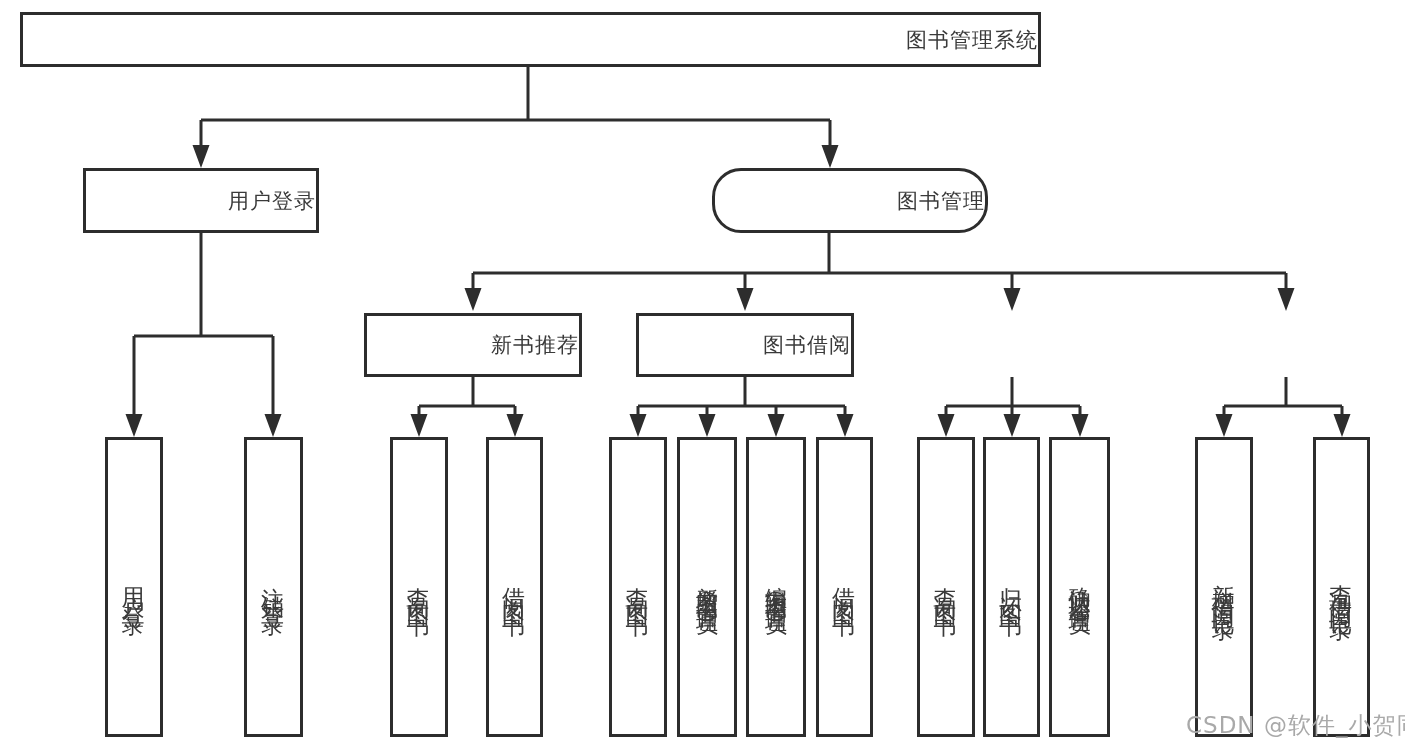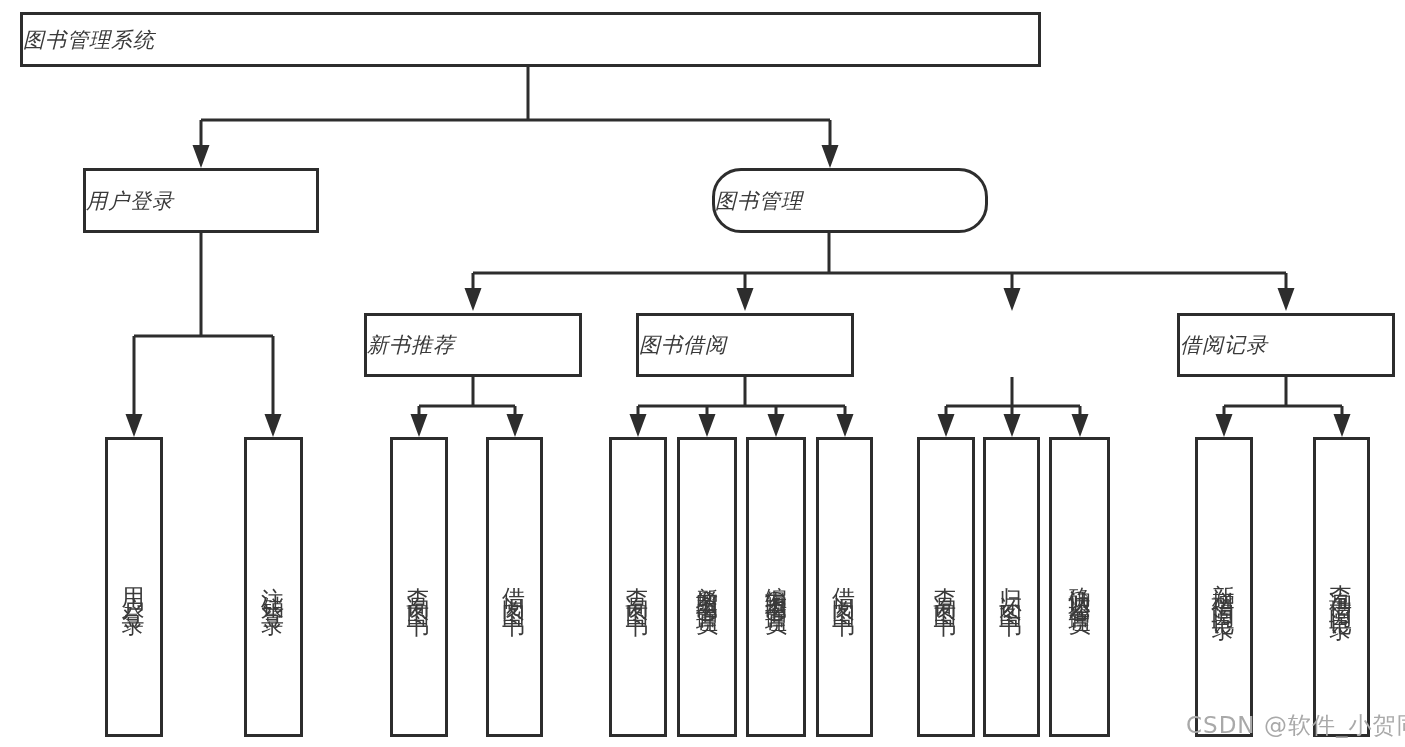--- a/index.html
+++ b/index.html
@@ -16,26 +16,25 @@
     left: 0; top: 0;
     width: 1405px; height: 747px;
   }
   .hbox {
     position: absolute;
     box-sizing: border-box;
     border: 3px solid var(--line, #2d2d2d);
     background: #ffffff;
     display: flex;
     align-items: center;
-    justify-content: flex-start;
+    justify-content: flex-end;
     color: var(--text, #3a3a3a);
     font-size: 21px;
     letter-spacing: 1px;
     white-space: nowrap;
-    font-style: italic;
   }
   .vbox {
     position: absolute;
     box-sizing: border-box;
     border: 3px solid var(--line, #2d2d2d);
     background: #ffffff;
     display: flex;
     align-items: center;
     justify-content: center;
     color: var(--text, #3a3a3a);
@@ -110,23 +109,20 @@
 
   <div class="hbox" style="left:636px; top:313px; width:218px; height:64px;">
     <span>图书借阅</span>
   </div>
 
   <div class="hbox" style="left:364px; top:313px; width:218px; height:64px;">
     <span>新书推荐</span>
   </div>
 
 
-  <div class="hbox" style="left:1177px; top:313px; width:218px; height:64px;">
-    <span>借阅记录</span>
-  </div>
 
   <div class="vbox" style="left:105px; top:437px; width:58px; height:300px;">
     <span>用户登录</span>
   </div>
 
   <div class="vbox" style="left:244px; top:437px; width:59px; height:300px;">
     <span>注销登录</span>
   </div>
 
   <div class="vbox" style="left:390px; top:437px; width:58px; height:300px;">

